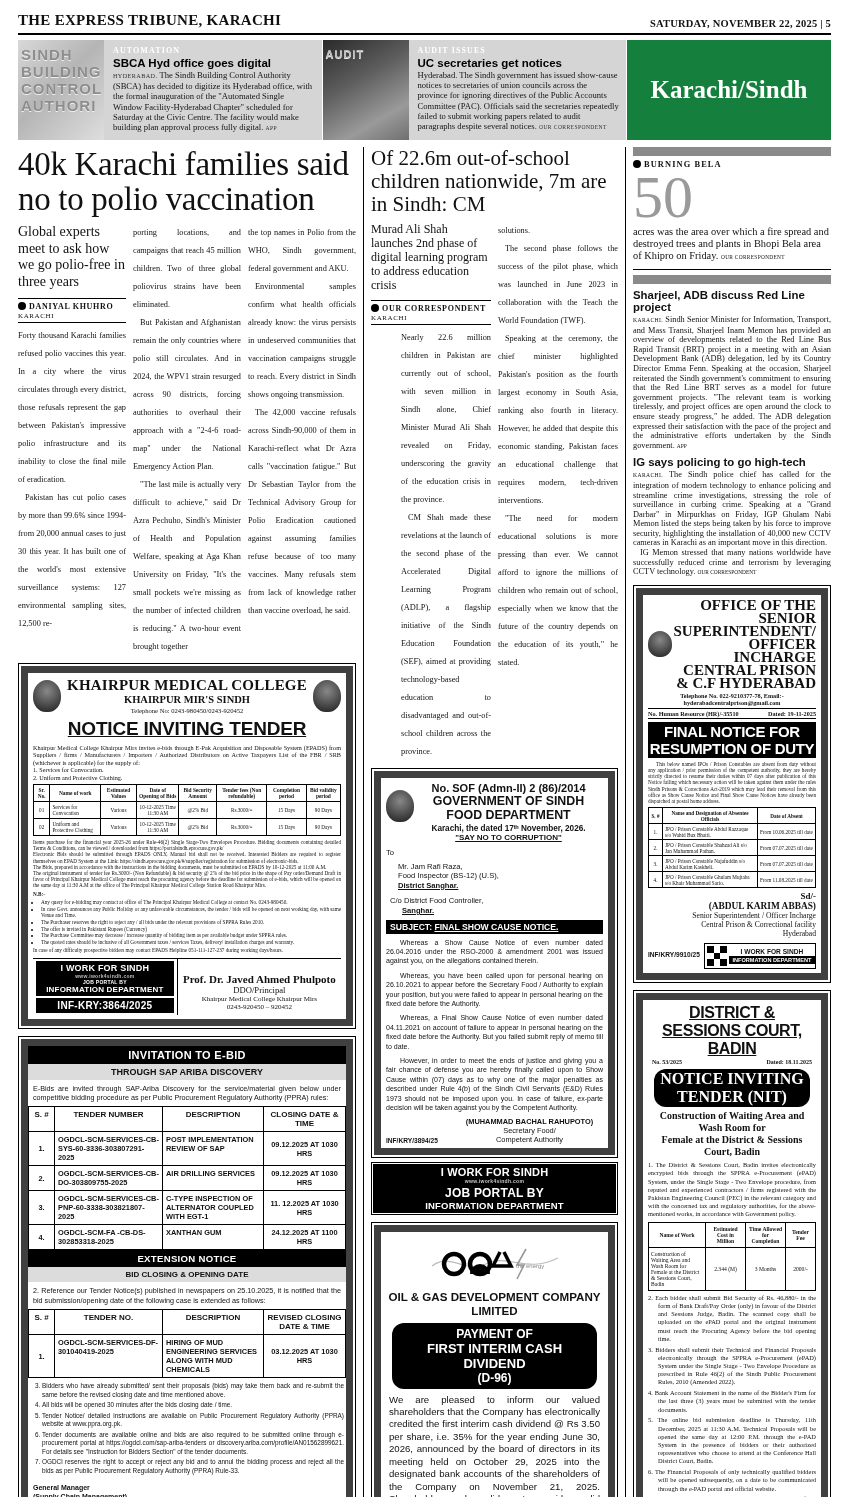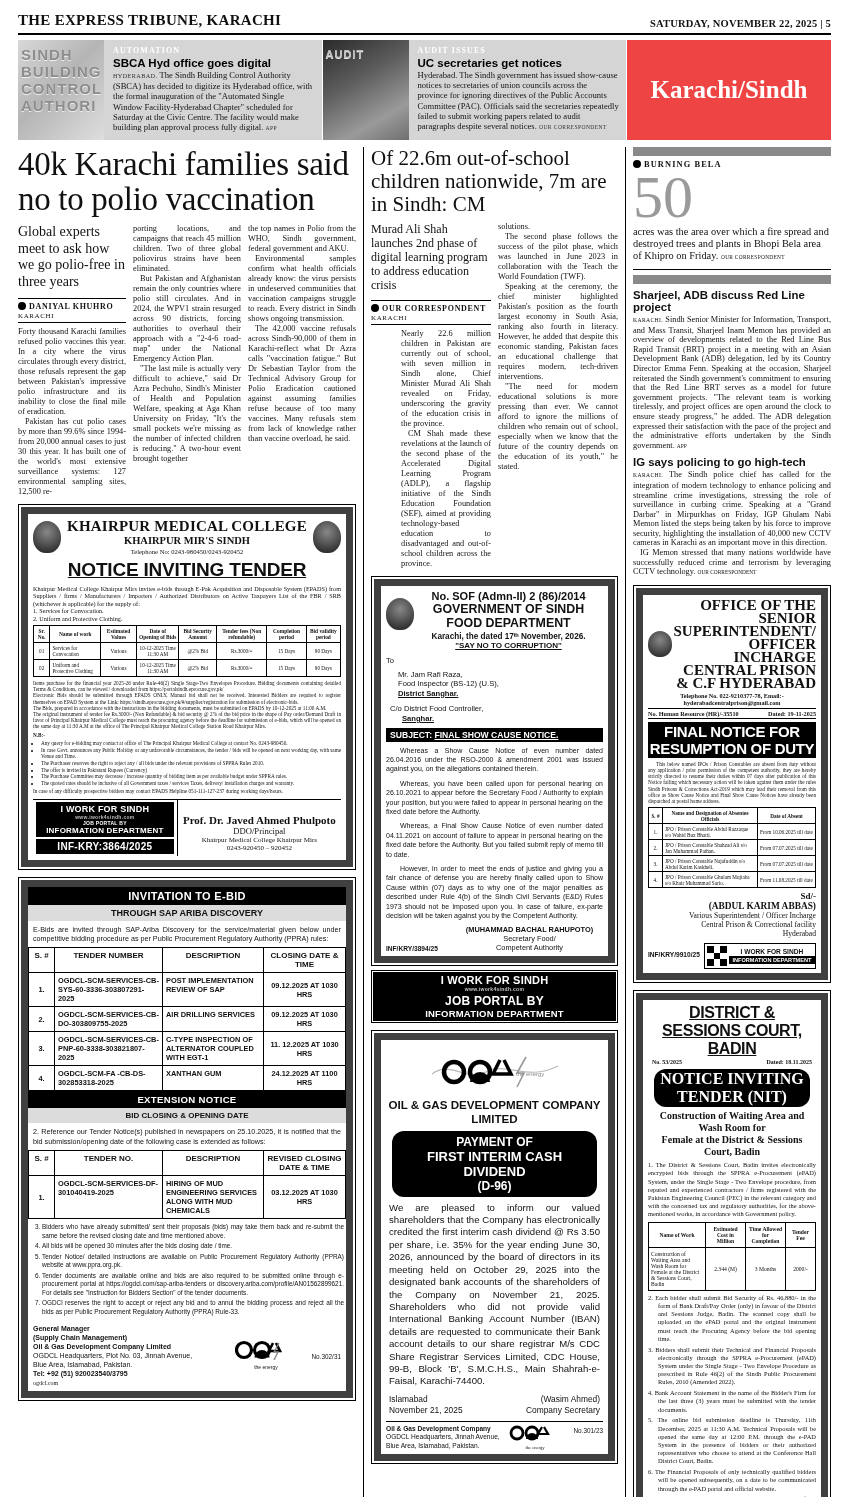--- a/index.html
+++ b/index.html
@@ -32,21 +32,21 @@
     text-shadow:0 1px 0 #efefef; }
   .teaser-body { flex:1; background:#d5d5d5; padding:6px 7px 4px 9px; }
   .teaser.two .teaser-body { background:#d5d5d5; }
   .kicker { font-family:"Liberation Serif",serif; font-size:8px; letter-spacing:1.1px;
     color:#fff; font-weight:bold; margin-bottom:2px; }
   .teaser-head { font-family:"Liberation Sans",sans-serif; font-weight:bold; font-size:11.5px;
     color:#000; margin-bottom:1px; }
   .teaser-text { font-size:8.6px; line-height:10.2px; color:#141414; text-align:left; }
   .dateline { font-size:6.2px; letter-spacing:0.4px; color:#333; }
   .credit { font-size:5.6px; letter-spacing:0.4px; color:#333; }
-  .section-flag { width:204px; flex:none; background:#ef4444; display:flex;
+  .section-flag { width:204px; flex:none; background:#15803d; display:flex;
     align-items:center; justify-content:center; }
   .section-flag span { font-family:"Liberation Serif",serif; color:#fff; font-weight:bold;
     font-size:25px; letter-spacing:0px; }
 
   
   .main { display:flex; margin-top:7px; }
   .col-left  { width:345px; flex:none; padding-right:7px; }
   .col-mid   { width:262px; flex:none; padding:0 7px; border-left:1px solid #000; }
   .col-right { width:206px; flex:none; padding-left:7px; border-left:1px solid #000; }
 
@@ -57,21 +57,21 @@
   .standfirst { font-family:"Liberation Serif",serif; font-size:14px; line-height:16.5px; }
   .byline { font-size:8px; font-weight:bold; letter-spacing:0.7px; margin-top:8px;
     border-top:1px solid #000; padding-top:3px; }
   .byline .loc { display:block; font-weight:normal; font-size:7px; letter-spacing:0.6px;
     border-bottom:1px solid #000; padding-bottom:2px; margin-top:1px; }
   .globe { display:inline-block; width:8px;height:8px;border-radius:50%;
     background:#000; vertical-align:-1px; margin-right:3px; position:relative; }
 
   .body3 { display:flex; gap:7px; margin-top:5px; }
   .body3 > div { flex:1; }
-  .bodytext { font-size:8.3px; line-height:10px; text-align:justify; hyphens:auto; }
+  .bodytext { font-size:8.3px; line-height:18px; text-align:justify; hyphens:auto; }
   .bodytext p { margin:0 0 0 0; text-indent:7px; }
   .bodytext p.first { text-indent:0; }
 
   .body2 { display:flex; gap:7px; margin-top:4px; }
   .body2 > div { flex:1; }
 
   
   .grey-bar { height:9px; background:#8a8a8a; margin-bottom:4px; }
   .burn-kicker { font-size:8.4px; letter-spacing:1.1px; font-weight:bold; margin-bottom:0px; }
   .bignum { font-family:"Liberation Serif",serif; font-size:60px; line-height:52px;
@@ -657,21 +657,21 @@
               <tr>
                 <td style="text-align:center;">4.</td>
                 <td>JPO / Prison Constable Ghulam Mujtaba s/o Khair Muhammad Sario.</td>
                 <td>From 11.08.2025 till date</td>
               </tr>
             </tbody>
           </table>
           <div style="text-align:right;margin-top:3px;">
             <div class="sig-sub" style="font-weight:bold;font-size:9px;">Sd/-</div>
             <div class="sig-sub" style="font-weight:bold;font-size:9.4px;">(ABDUL KARIM ABBAS)</div>
-            <div style="font-size:7.6px;">Various Superintendent / Officer Incharge</div>
+            <div style="font-size:7.6px;">Senior Superintendent / Officer Incharge</div>
             <div style="font-size:7.6px;">Central Prison &amp; Correctional facility</div>
             <div style="font-size:7.6px;">Hyderabad</div>
           </div>
           <div style="display:flex;align-items:center;margin-top:2px;">
             <div class="inf-small" style="flex:none;">INF/KRY/9910/25</div>
             <div class="work4" style="flex:1;margin-left:4px;">
               <div class="qr"></div>
               <div class="w4t">
                 <div>I WORK FOR SINDH</div>
                 <div class="b">INFORMATION DEPARTMENT</div>

